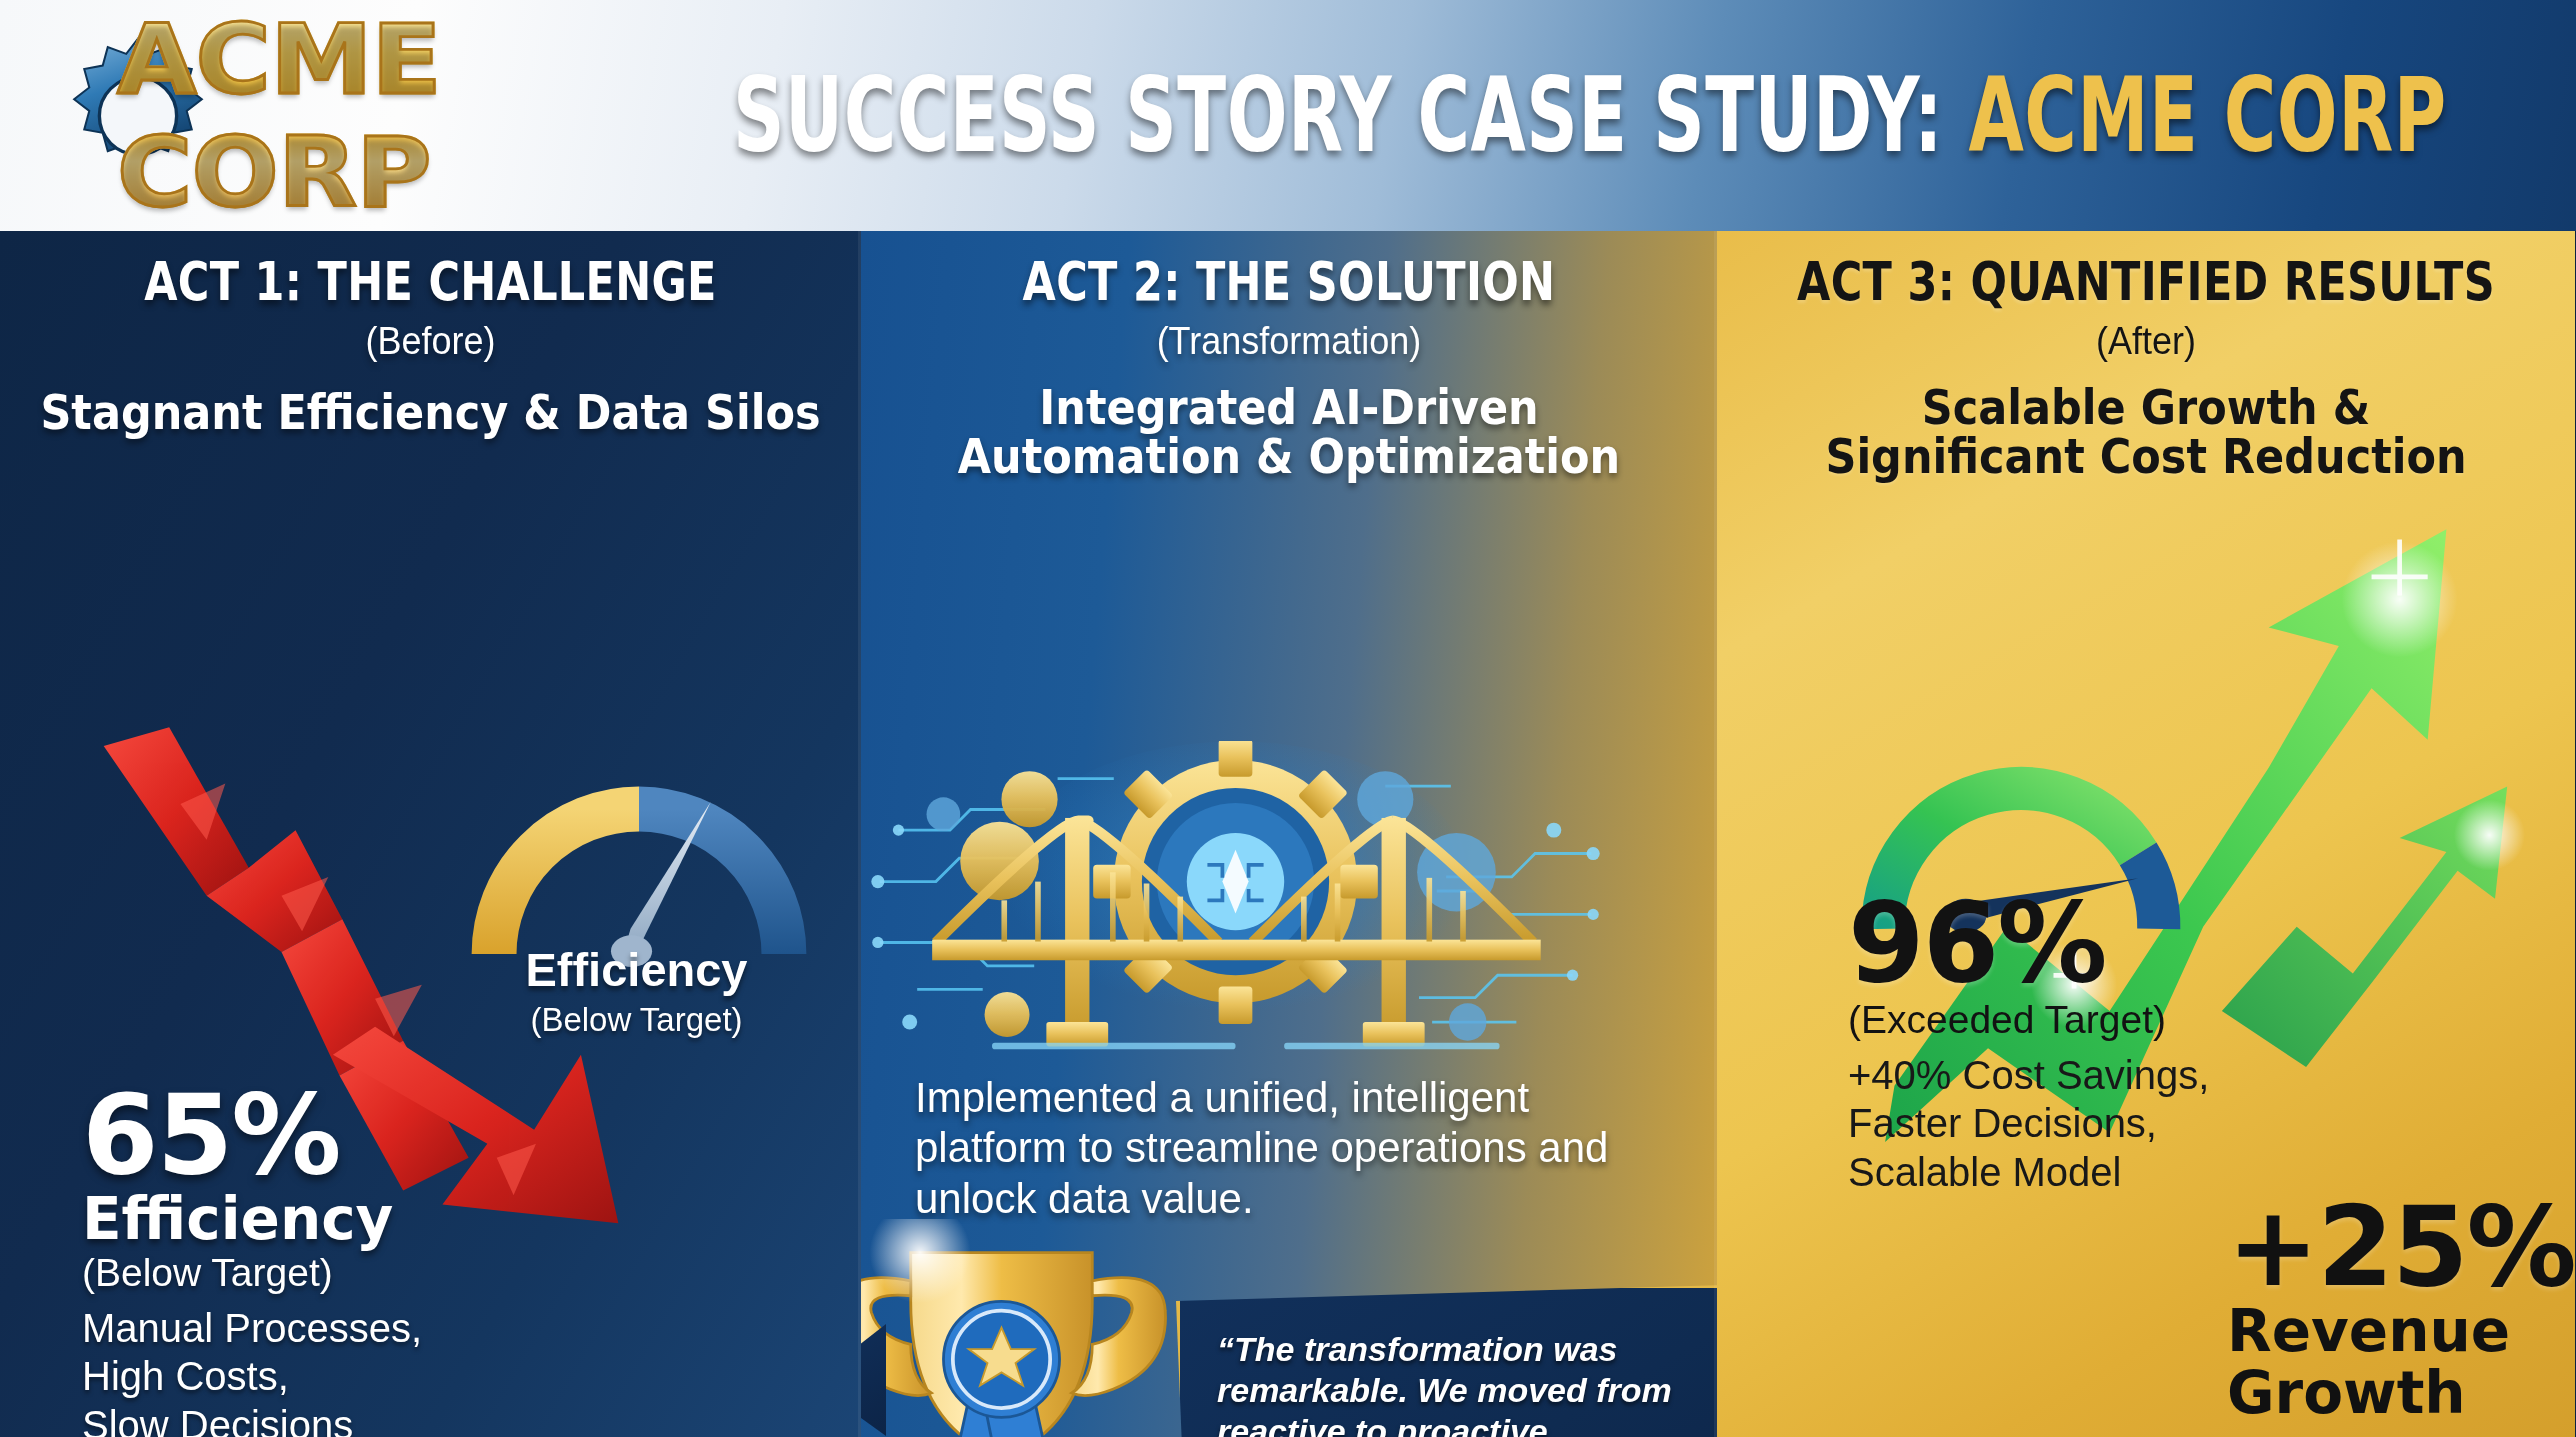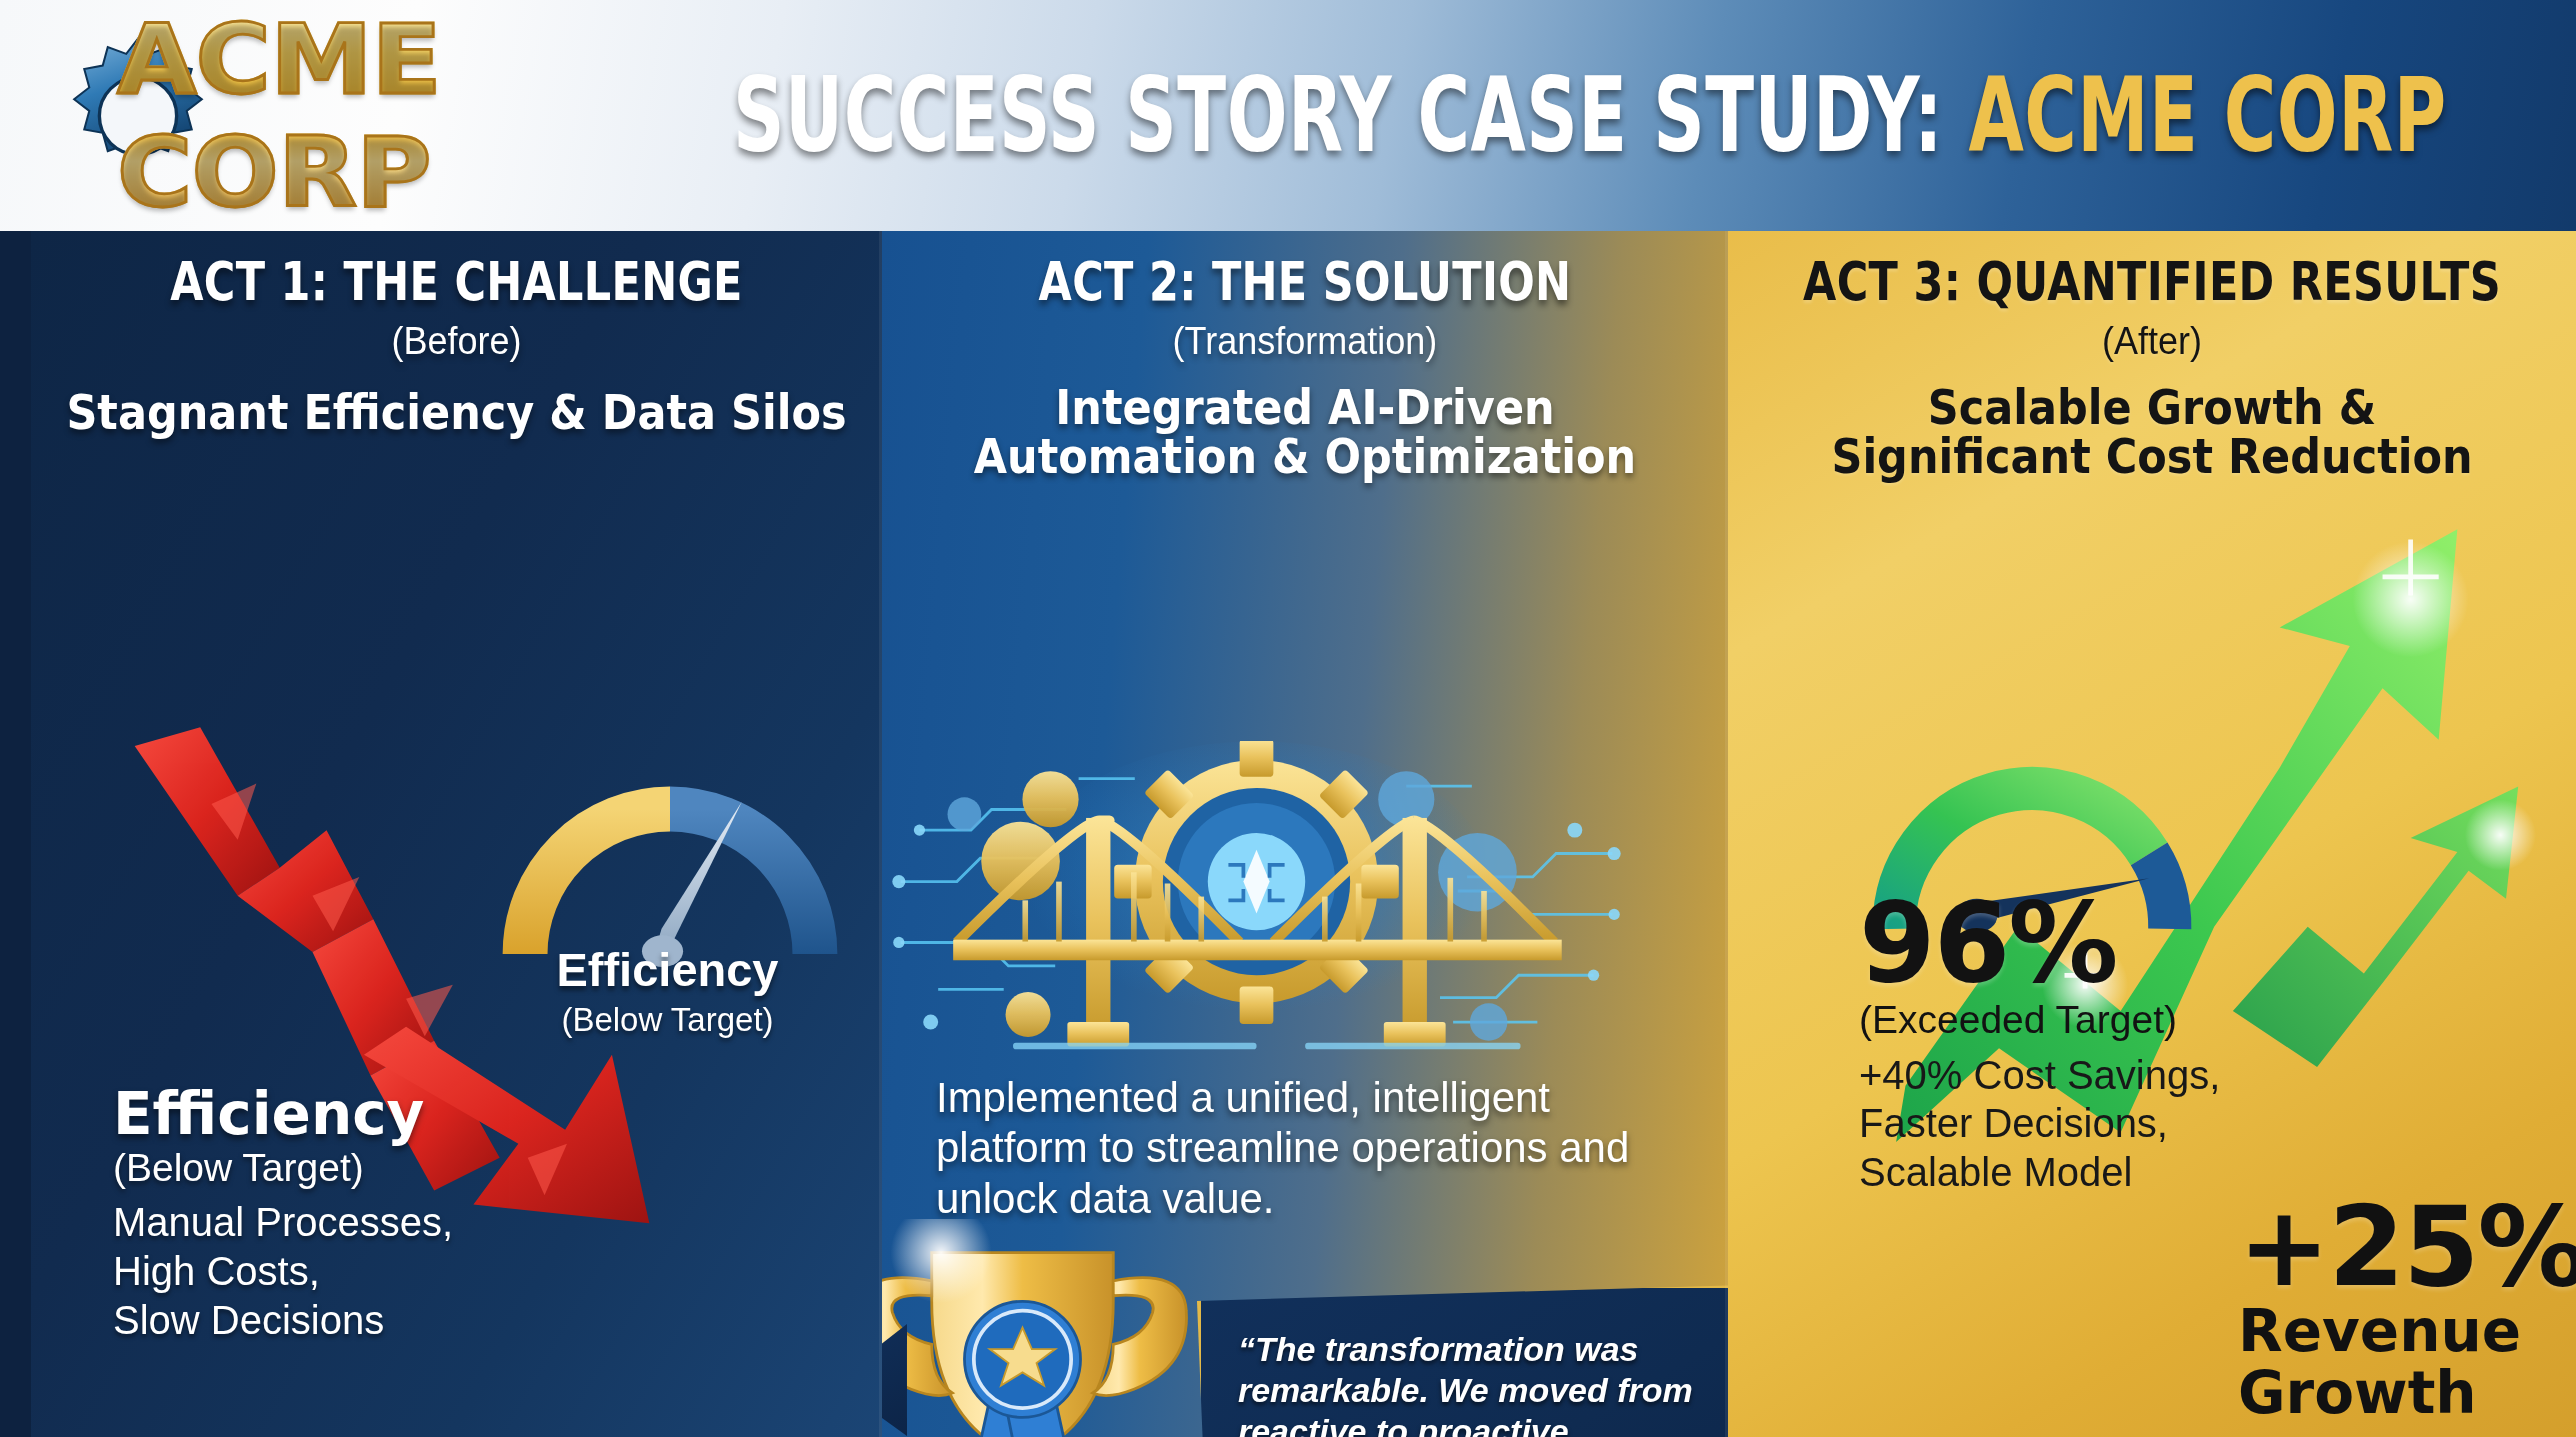--- a/index.html
+++ b/index.html
@@ -33,21 +33,21 @@
     margin-left:58px;font-size:77px;font-weight:bold;letter-spacing:0.5px;white-space:nowrap;
     transform:scaleY(1.34) scaleX(.93);transform-origin:left center;
     font-family:"DejaVu Sans","Liberation Sans",sans-serif;
   }
   .header-title .white{color:#ffffff;text-shadow:0 3.7px 6.6px rgba(0,0,0,.45);}
   .header-title .gold{color:#eec14c;text-shadow:0 3.7px 6.6px rgba(0,0,0,.5);}
 
   
   .panels{position:absolute;left:0;top:231px;width:2576px;height:1207px;display:flex;}
   .panel{position:relative;height:100%;overflow:hidden;}
-  .p1{width:861px;background:linear-gradient(120deg,#0e2646 0%,#112b4f 40%,#14365f 72%,#1b4575 100%);margin-left:31px;}
+  .p1{width:861px;background:linear-gradient(120deg,#0e2646 0%,#112b4f 40%,#14365f 72%,#1b4575 100%);}
   .p2{width:856px;background:linear-gradient(95deg,#175191 0%,#1d5a97 28%,#4f6e8b 55%,#9c8b57 78%,#cfa33c 100%);}
   .p3{width:858px;background:linear-gradient(150deg,#e9bd4a 0%,#f1cf66 25%,#edc54f 55%,#e0ad35 80%,#d49f2c 100%);}
   .p1:after,.p2:after{content:"";position:absolute;right:0;top:0;width:2.8px;height:100%;background:rgba(255,255,255,.07);}
 
   .act-head{position:absolute;left:0;width:100%;text-align:center;}
   .act-title{font-size:43px;font-weight:bold;letter-spacing:0.3px;transform:scaleY(1.22);
     font-family:"DejaVu Sans","Liberation Sans",sans-serif;}
   .act-sub{font-size:36px;margin-top:13px;transform:scaleY(1.1);}
   .act-tag{font-size:43px;font-weight:bold;line-height:1.14;transform:scaleY(1.12);
     font-family:"DejaVu Sans","Liberation Sans",sans-serif;}
@@ -192,20 +192,21 @@
           <path d="M168 185 L185 178 L262 22 L176 158 Z" fill="url(#nd)"></path>
           <ellipse cx="177" cy="182" rx="22" ry="17" fill="#9fb5cd"></ellipse>
         </svg>
       </div>
       <div class="g1lab">
         <div class="a">Efficiency</div>
         <div class="b">(Below Target)</div>
       </div>
 
       <div class="stat1">
+        <div class="big-num">65%</div>
         <div class="stat-lab">Efficiency</div>
         <div class="stat-sub">(Below Target)</div>
         <div class="stat-bullets">
           <div>Manual Processes,</div>
           <div>High Costs,</div>
           <div>Slow Decisions</div>
         </div>
       </div>
 
     </div>

